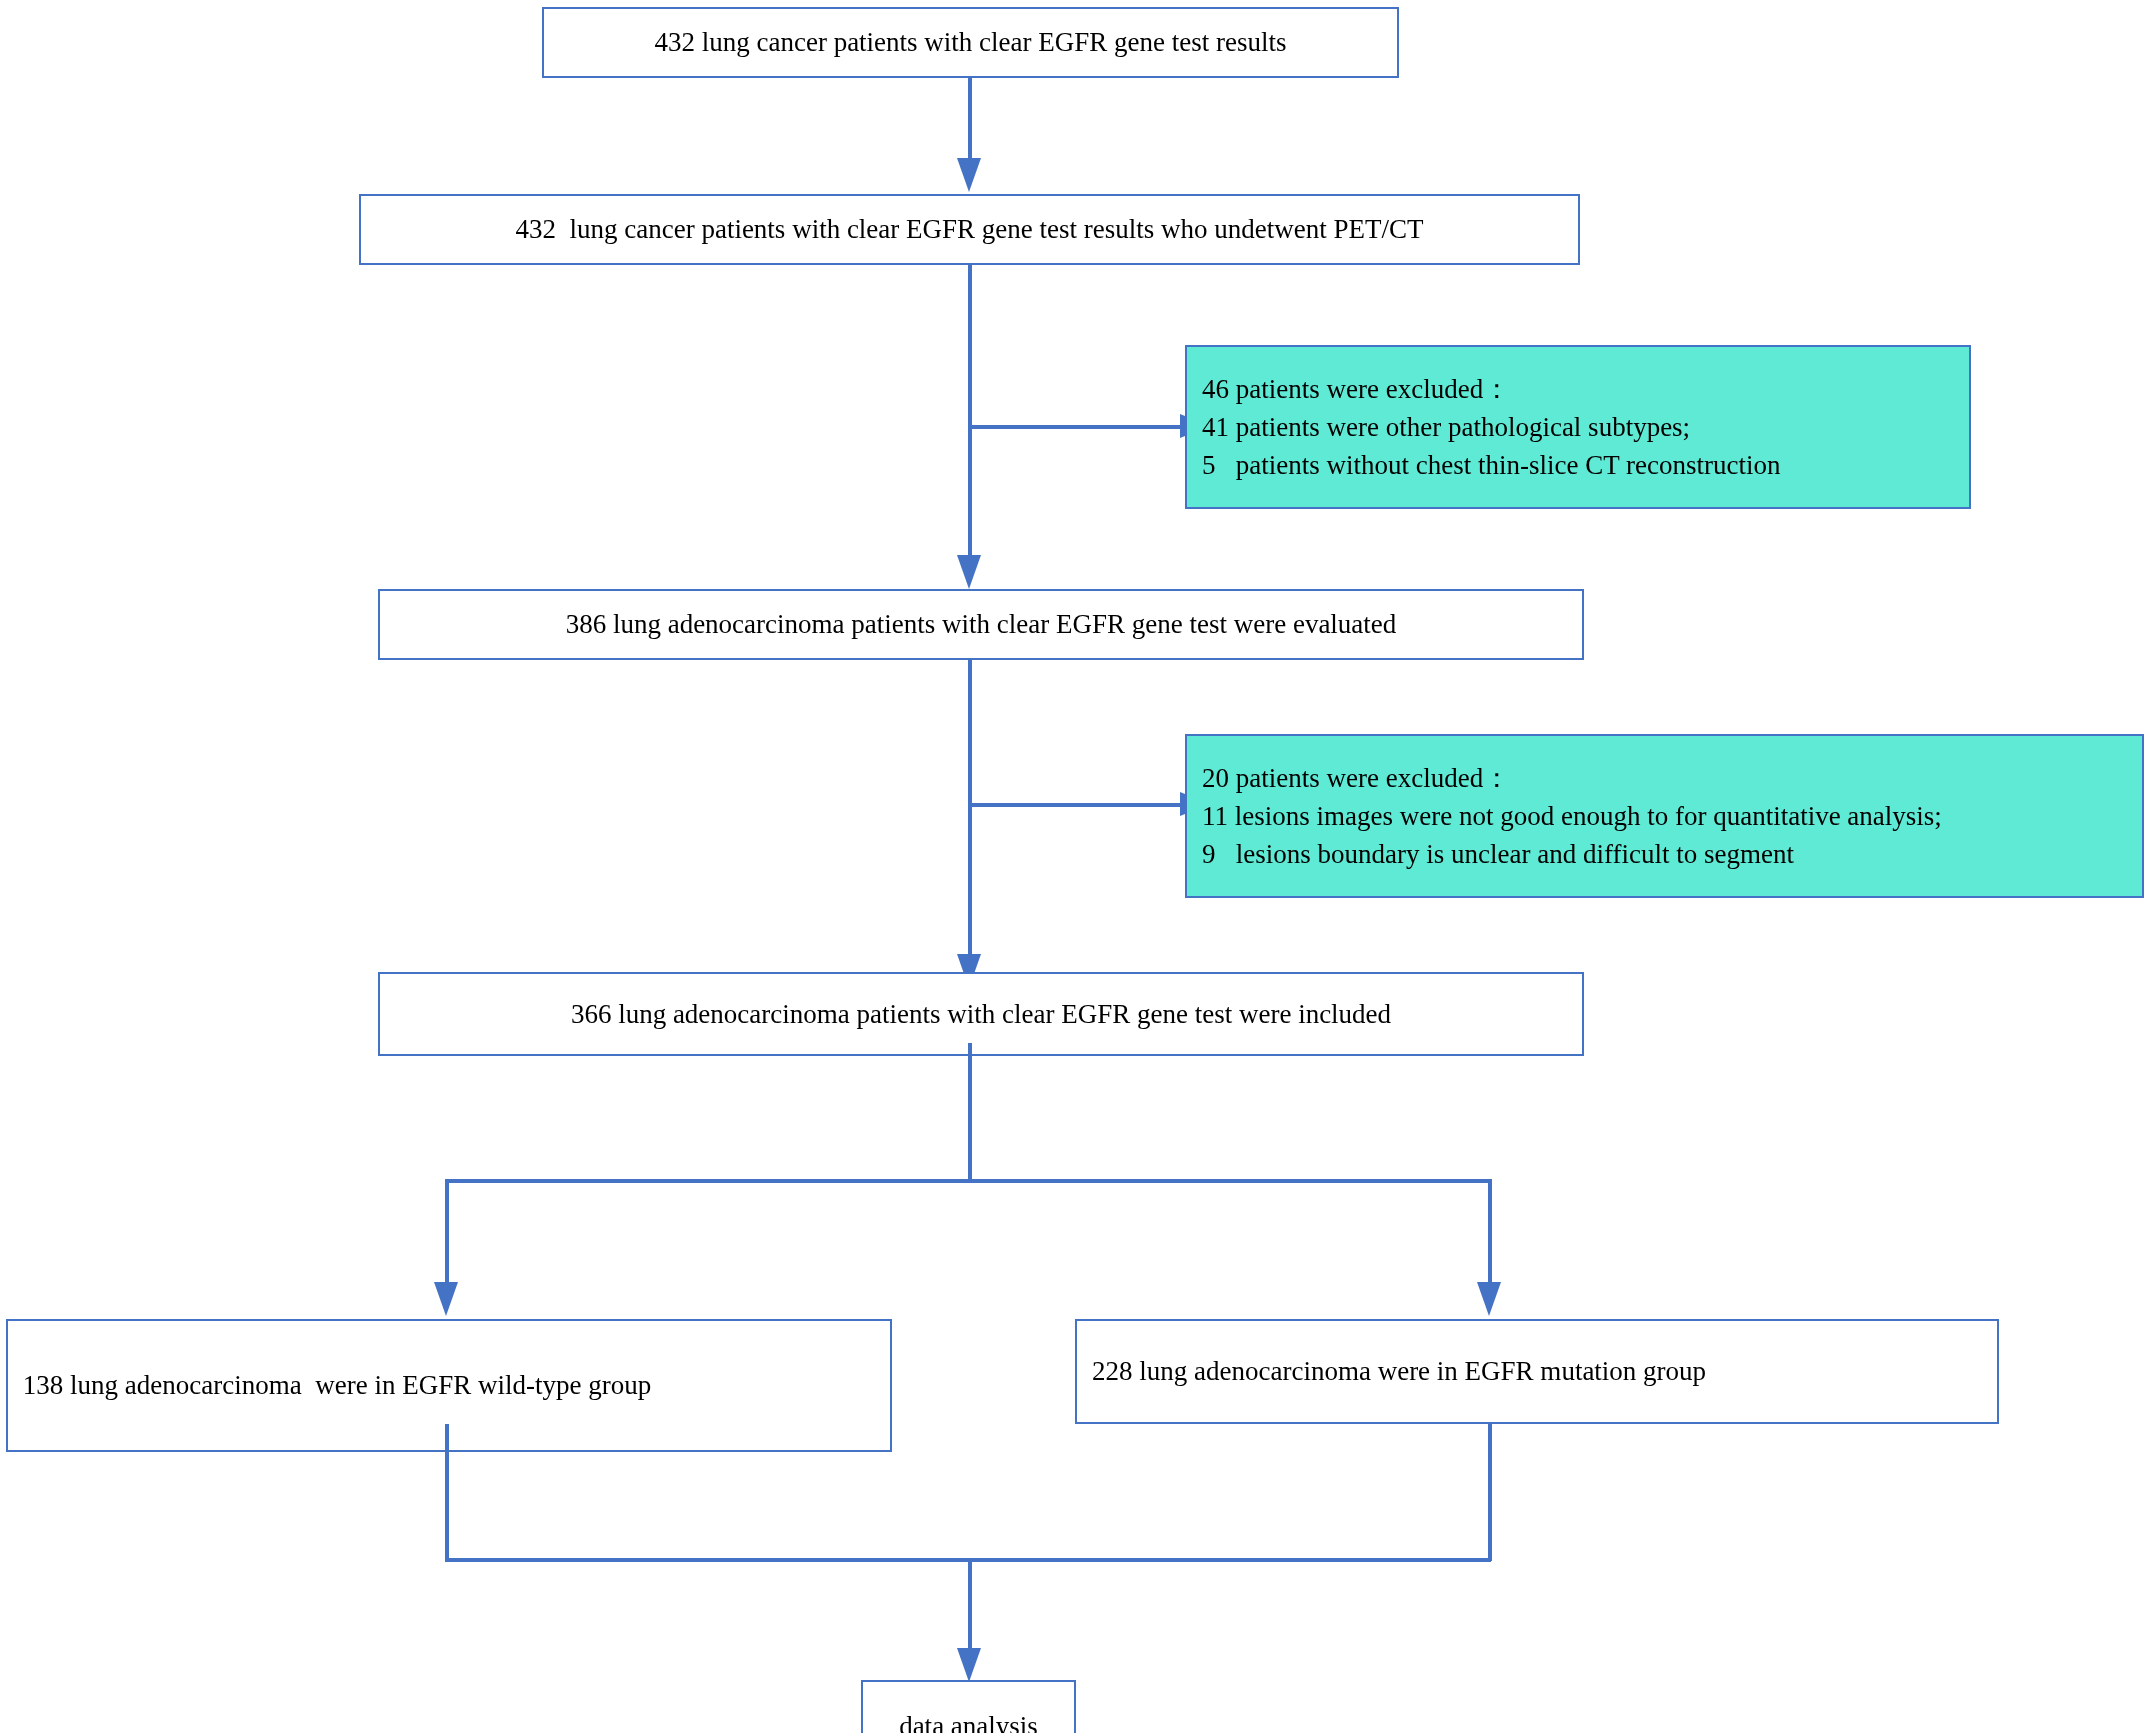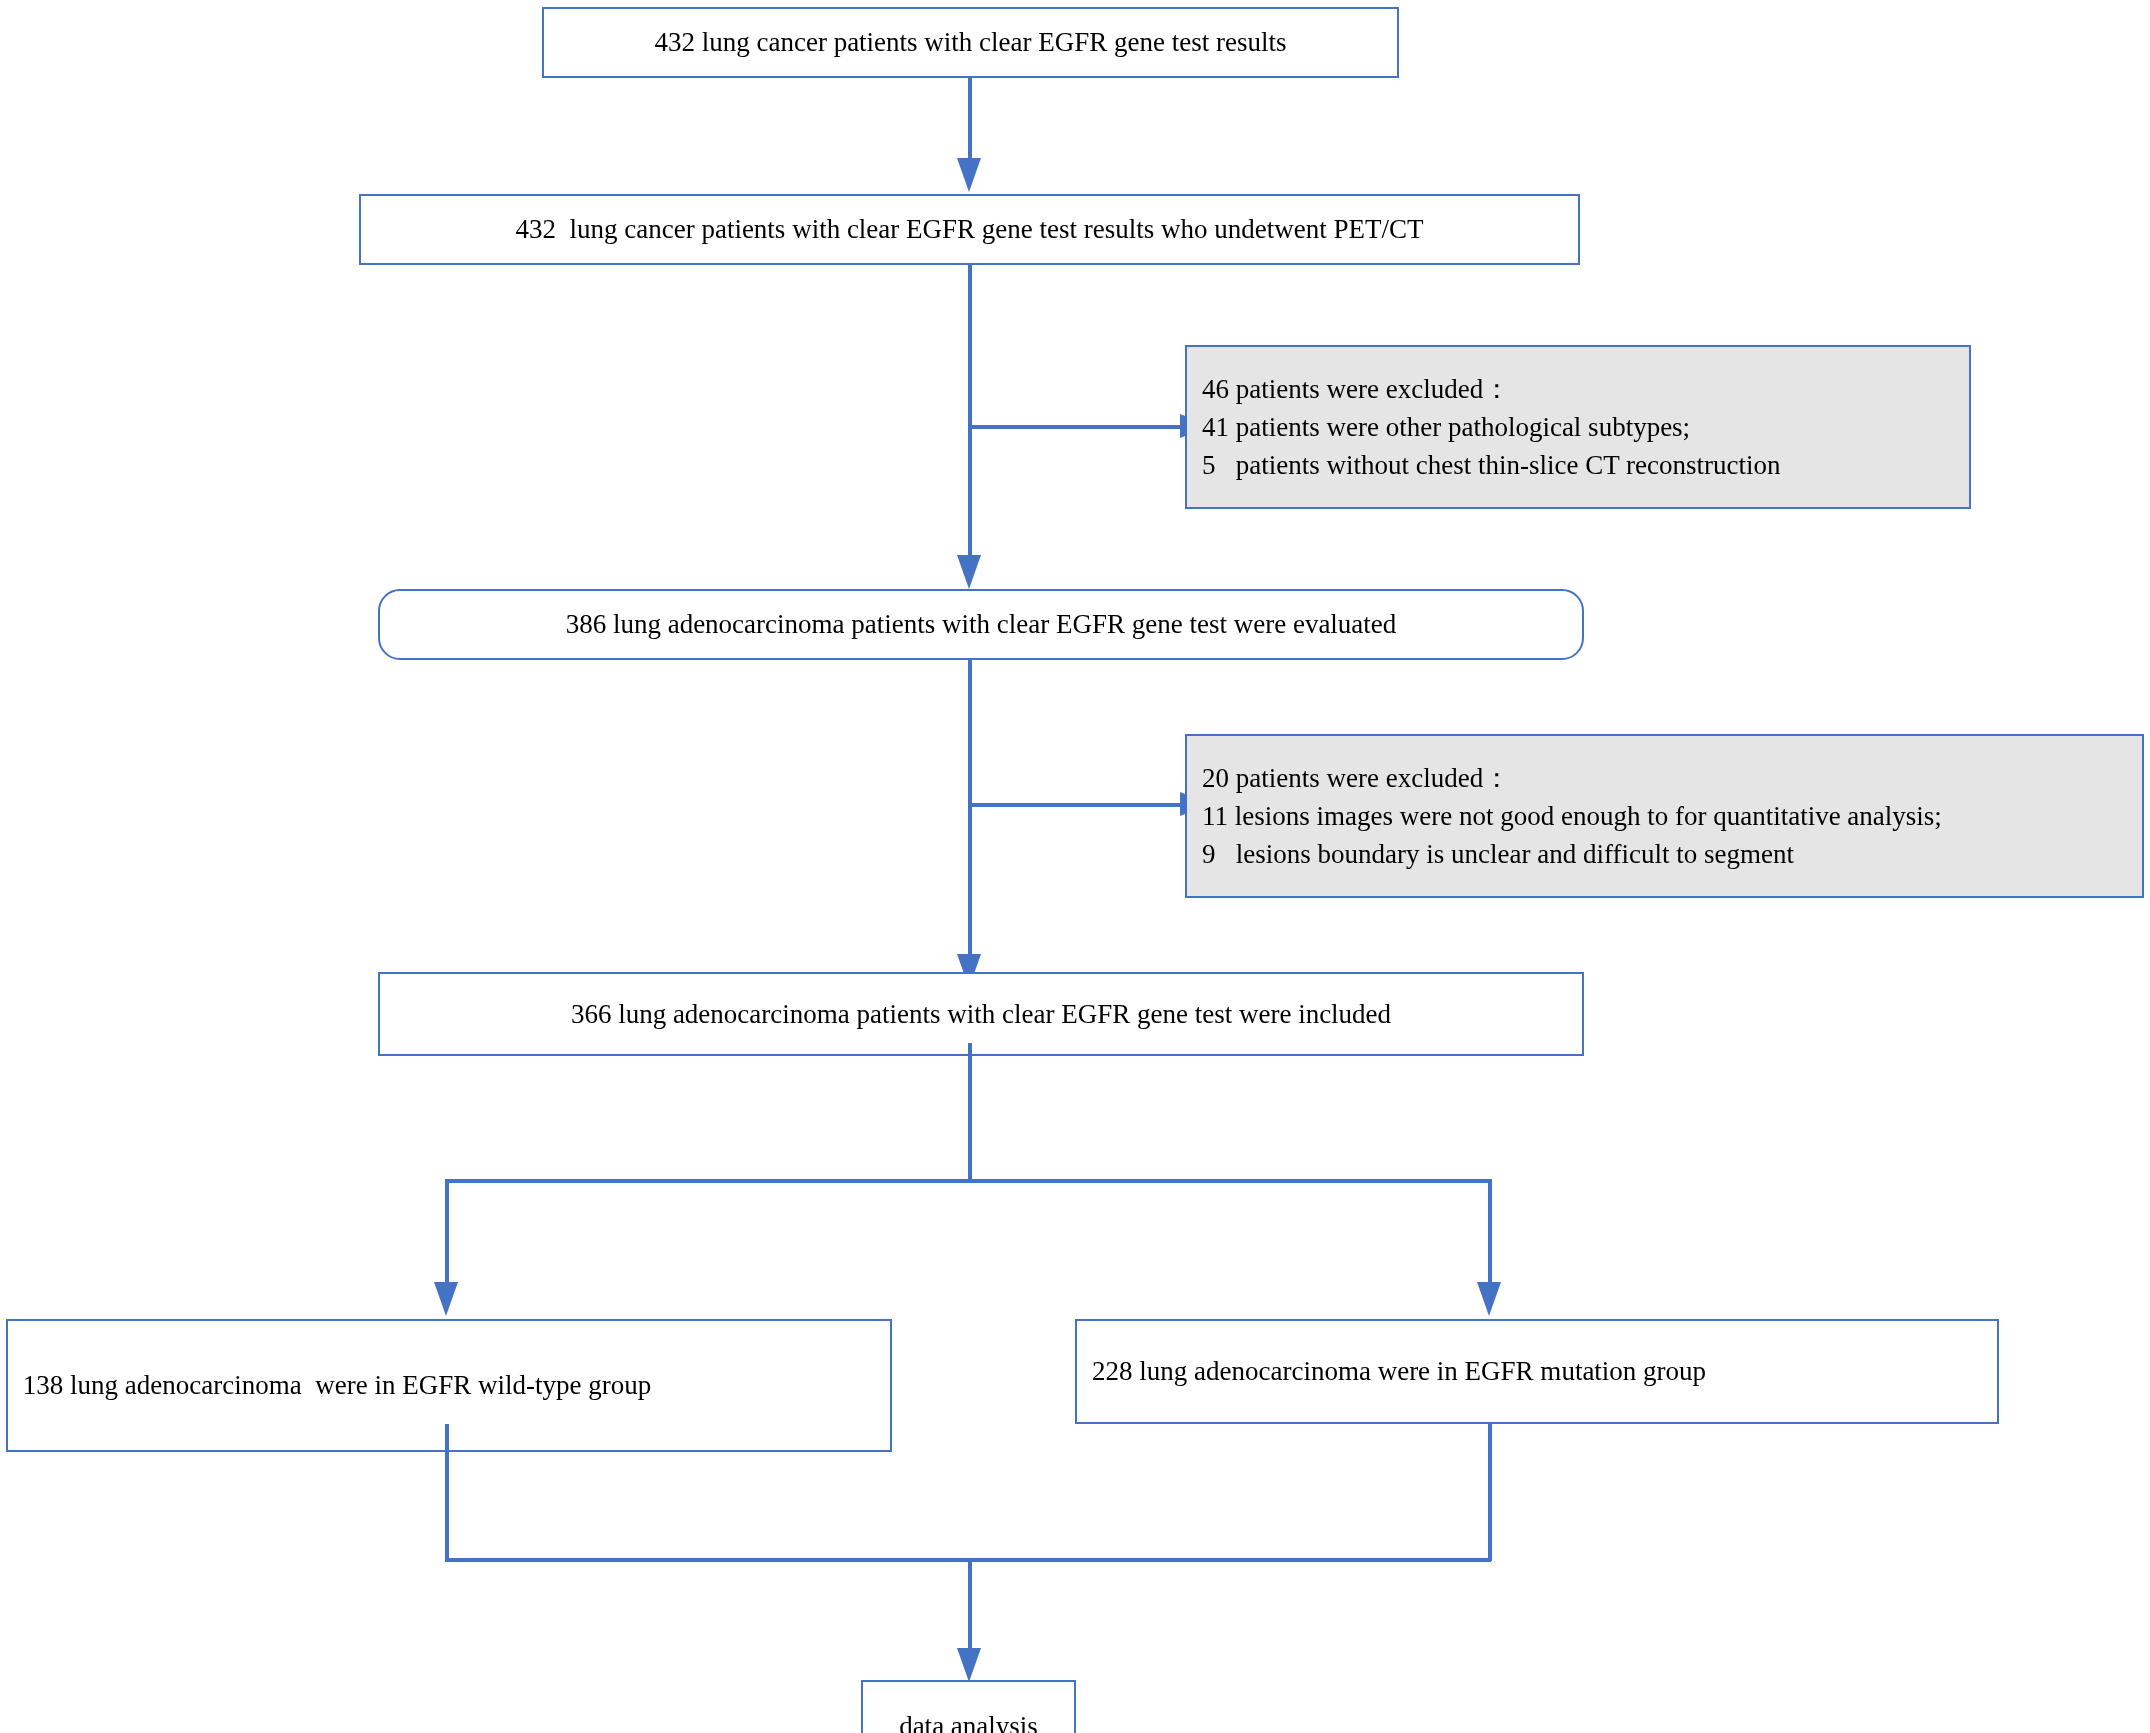--- a/index.html
+++ b/index.html
@@ -40,21 +40,21 @@
     padding-right: 15px;
   }
   .node.center .node-text {
     padding-left: 0;
     padding-right: 0;
     text-align: center;
   }
   .node-multiline {
     position: absolute;
     box-sizing: border-box;
-    background: #e5e5e5;
+    background: #5eead4;
     border: 2.9px solid #4472C4;
     padding: 20px 15px 20px 15px;
     display: flex;
     flex-direction: column;
     justify-content: center;
   }
   .node-multiline .line {
     font-size: 27px;
     line-height: 1.42;
     color: #000000;
@@ -109,21 +109,21 @@
 
   <div class="hline" style="left:968px; top:425px; width:215px;"></div>
   <div class="arrow-right" style="left:1180px; top:414px;"></div>
 
   <div class="node-multiline" style="left:1185px; top:345px; width:786px; height:164px;">
     <span class="line">46 patients were excluded：</span>
     <span class="line">41 patients were other pathological subtypes;</span>
     <span class="line">5   patients without chest thin-slice CT reconstruction</span>
   </div>
 
-  <div class="node center" style="left:378px; top:589px; width:1206px; height:71px;border-radius:22px;">
+  <div class="node center" style="left:378px; top:589px; width:1206px; height:71px;">
     <span class="node-text">386 lung adenocarcinoma patients with clear EGFR gene test were evaluated</span>
   </div>
 
   <div class="vline" style="left:968px; top:660px; height:296px;"></div>
   <div class="arrow-down" style="left:957px; top:954px;"></div>
 
   <div class="hline" style="left:968px; top:803px; width:215px;"></div>
   <div class="arrow-right" style="left:1180px; top:792px;"></div>
 
   <div class="node-multiline" style="left:1185px; top:734px; width:959px; height:164px;">

